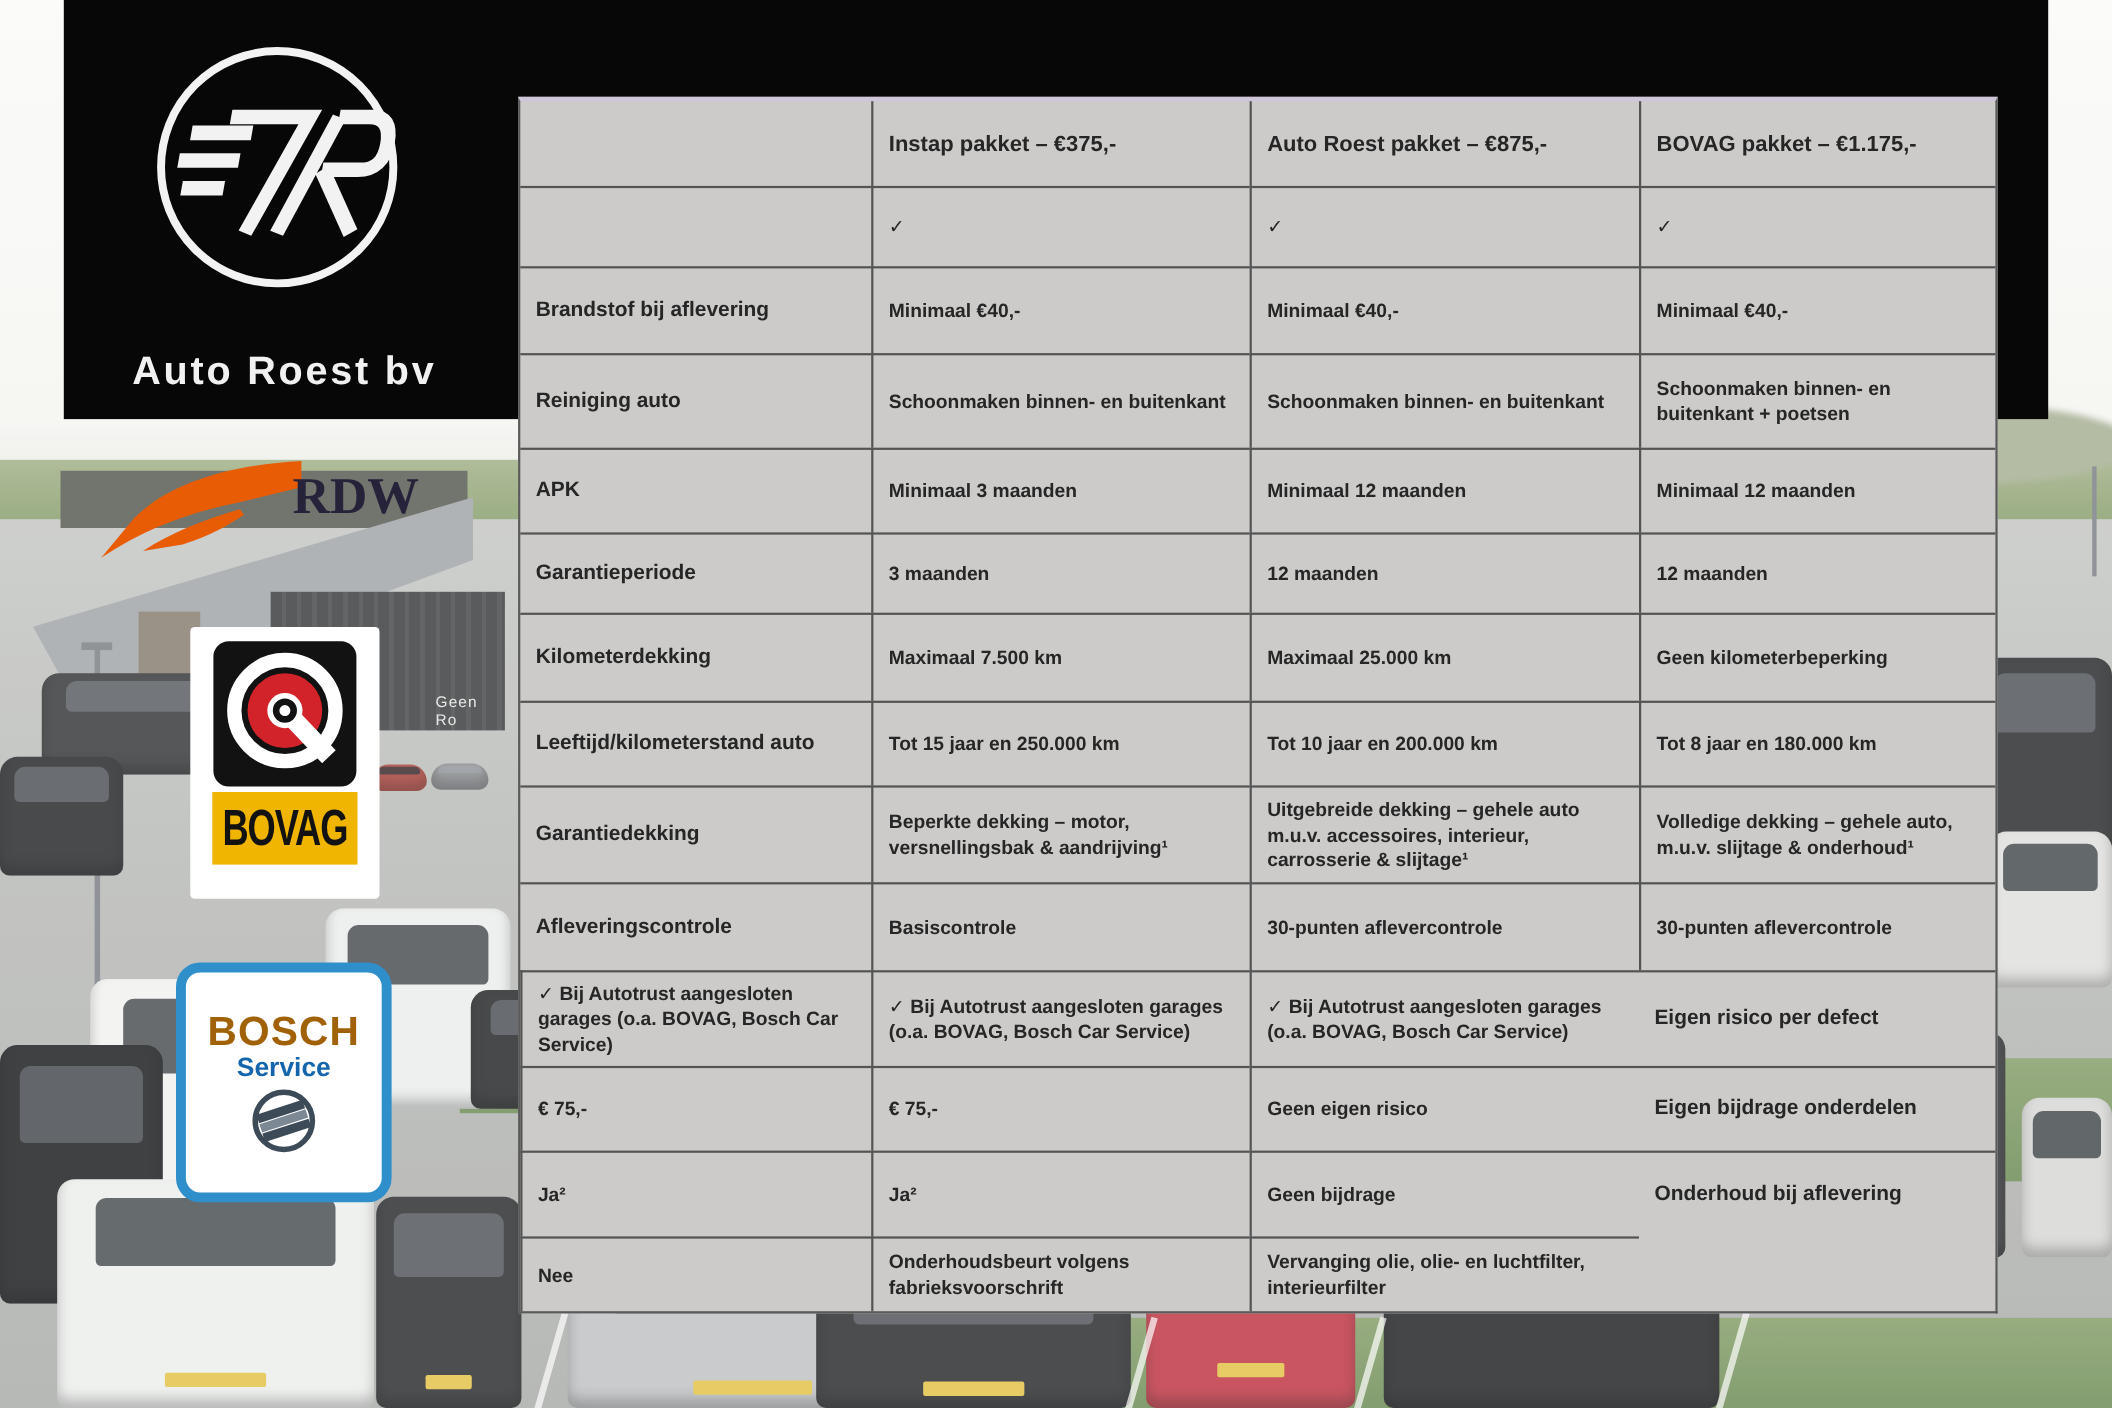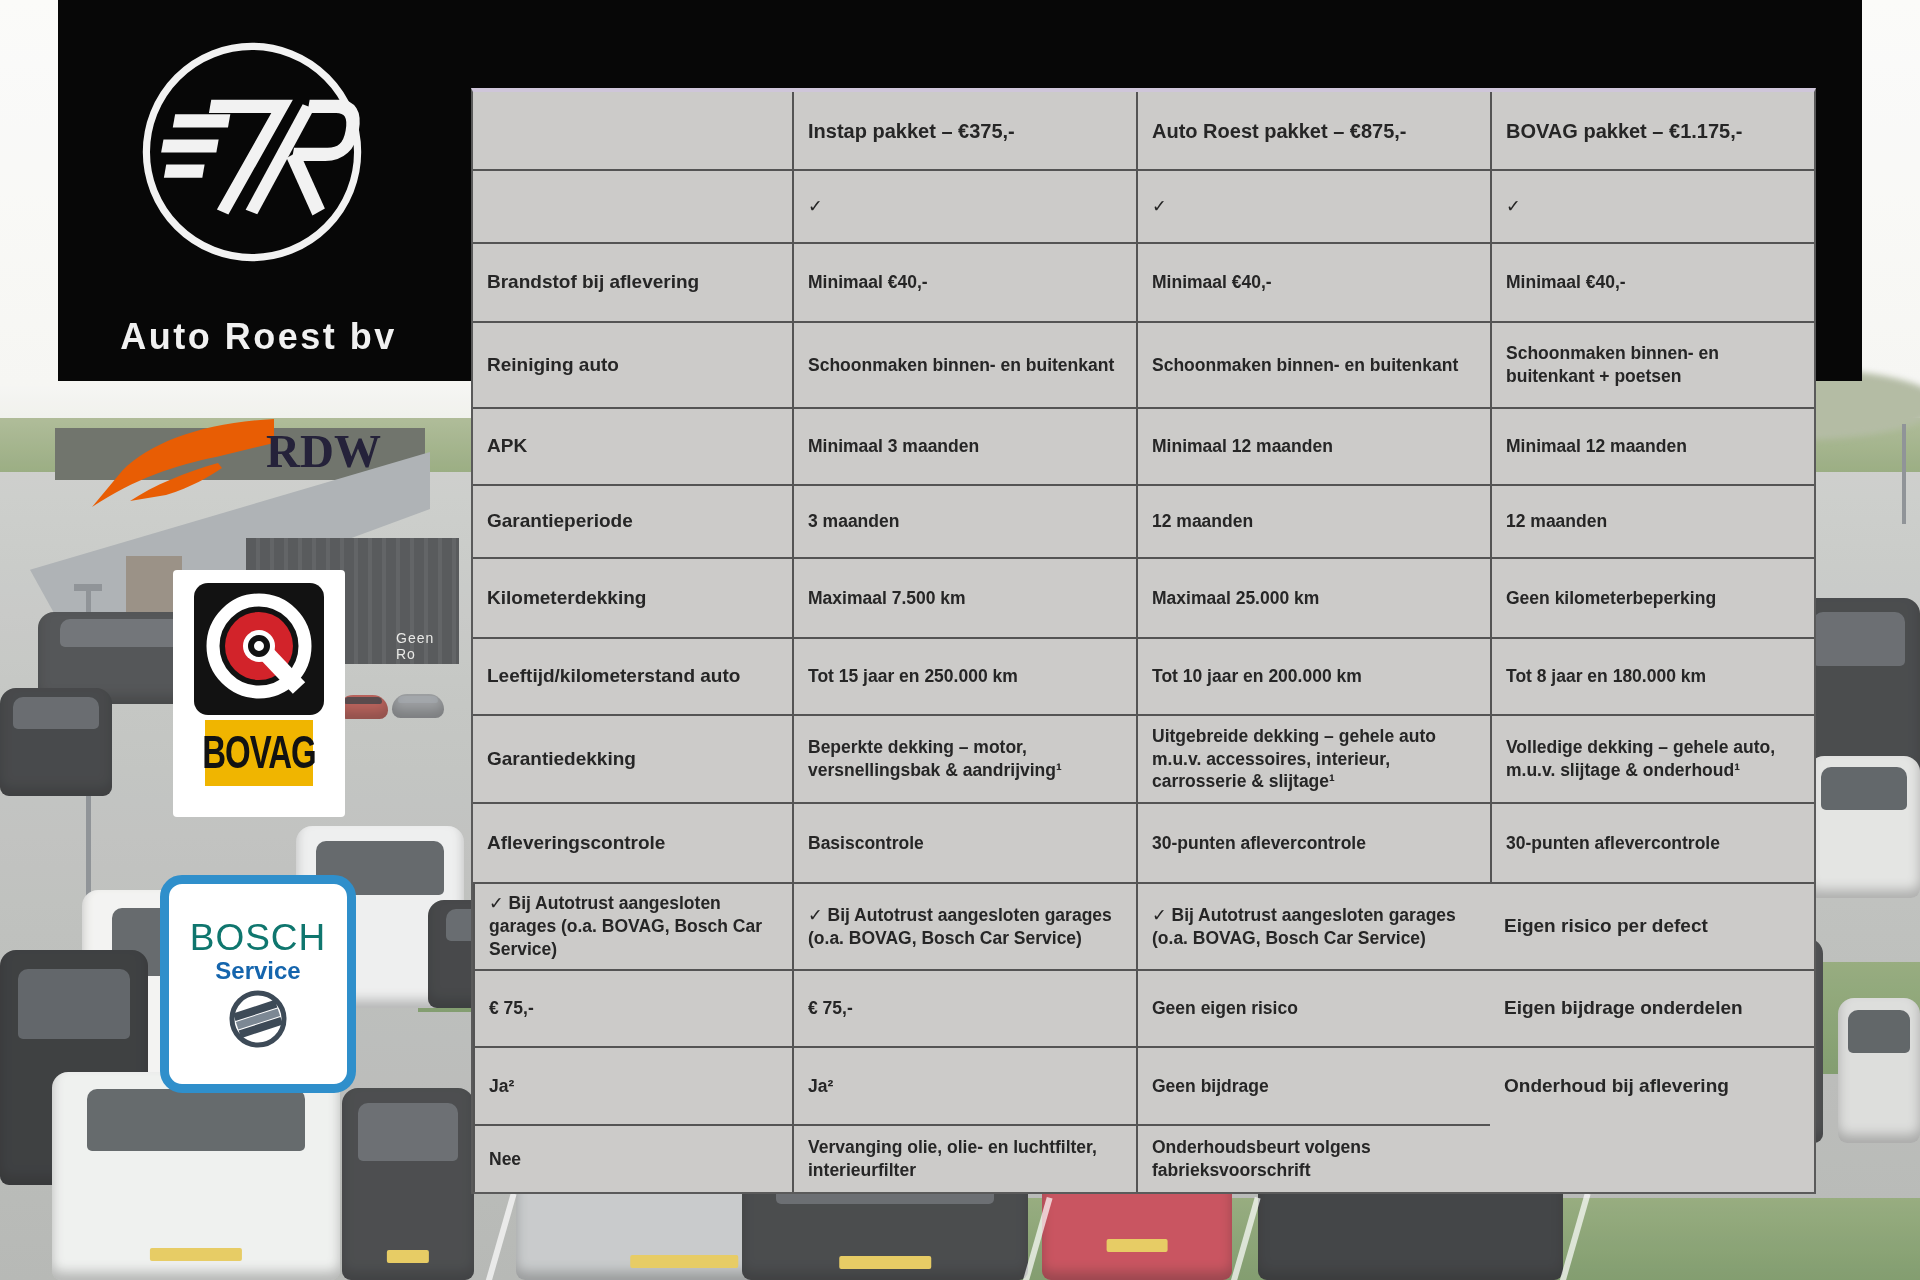--- a/index.html
+++ b/index.html
@@ -31,26 +31,26 @@
   .fade{left:0;top:0;width:1920px;height:1280px;background:rgba(255,255,255,.14);}
   
   .band{position:absolute;left:58px;top:0;width:1804px;height:381px;background:#070707;}
   .brand-name{position:absolute;left:58px;top:316px;width:401px;text-align:center;
       font-size:36px;font-weight:700;letter-spacing:2.5px;color:#f1f1f1;}
   
   .rdw-text{position:absolute;left:266px;top:424px;font-family:"Liberation Serif","DejaVu Serif",serif;
       font-size:47px;font-weight:700;color:#25223a;}
   .bovag{position:absolute;left:173px;top:570px;width:172px;height:247px;background:#fff;border-radius:4px;
       display:flex;flex-direction:column;align-items:center;padding-top:12px;box-sizing:border-box;}
-  .bovag-band{width:108px;height:66px;margin-top:4px;background:#f0b500;display:flex;align-items:center;justify-content:center;}
+  .bovag-band{width:132px;height:66px;margin-top:4px;background:#f0b500;display:flex;align-items:center;justify-content:center;}
   .bovag-band span{font-size:33px;font-weight:800;letter-spacing:-1px;color:#121212;transform:scaleY(1.4);}
   .bosch{position:absolute;left:160px;top:875px;width:196px;height:218px;background:#fff;
       border:9px solid #2f8fcb;border-radius:22px;box-sizing:border-box;
       display:flex;flex-direction:column;align-items:center;justify-content:center;gap:2px;}
-  .bosch-red{font-size:37px;font-weight:400;color:#0f766e;letter-spacing:1px;}
+  .bosch-red{font-size:37px;font-weight:700;color:#a16207;letter-spacing:1px;}
   .bosch-blue{font-size:24px;font-weight:700;color:#1565ad;margin-top:-4px;}
   
   .pkg-table{position:absolute;left:471px;top:88px;width:1341px;height:1100px;background:#cccbc9;
       border-top:4px solid #cfc6da;border-left:2px solid #5a5a5a;border-right:2px solid #5a5a5a;border-bottom:2px solid #5a5a5a;
       display:grid;grid-template-columns:319px 344px 354px 324px;
       grid-template-rows:77px 73px 79px 86px 77px 73px 80px 77px 88px 80px 87px 77px 78px 68px;}
   .pkg-table>div{display:flex;align-items:center;box-sizing:border-box;padding:4px 16px 4px 14px;
       color:#262626;font-weight:700;line-height:1.3;}
   .th{font-size:20px;color:#1a1a1a;}
   .rowlabel{font-size:19px;}
@@ -222,17 +222,17 @@
       <div class="rowlabel bt">Eigen risico per defect</div>
       <div class="cell bt bl">€ 75,-</div>
       <div class="cell bt bl">€ 75,-</div>
       <div class="cell bt bl">Geen eigen risico</div>
       <div class="rowlabel bt">Eigen bijdrage onderdelen</div>
       <div class="cell bt bl">Ja²</div>
       <div class="cell bt bl">Ja²</div>
       <div class="cell bt bl">Geen bijdrage</div>
       <div class="rowlabel bt">Onderhoud bij aflevering</div>
       <div class="cell bt bl">Nee</div>
+      <div class="cell bt bl">Onderhoudsbeurt volgens fabrieksvoorschrift</div>
       <div class="cell bt bl">Vervanging olie, olie- en luchtfilter, interieurfilter</div>
-      <div class="cell bt bl">Onderhoudsbeurt volgens fabrieksvoorschrift</div>
     </div>
 
 </div>
 
 </body></html>

